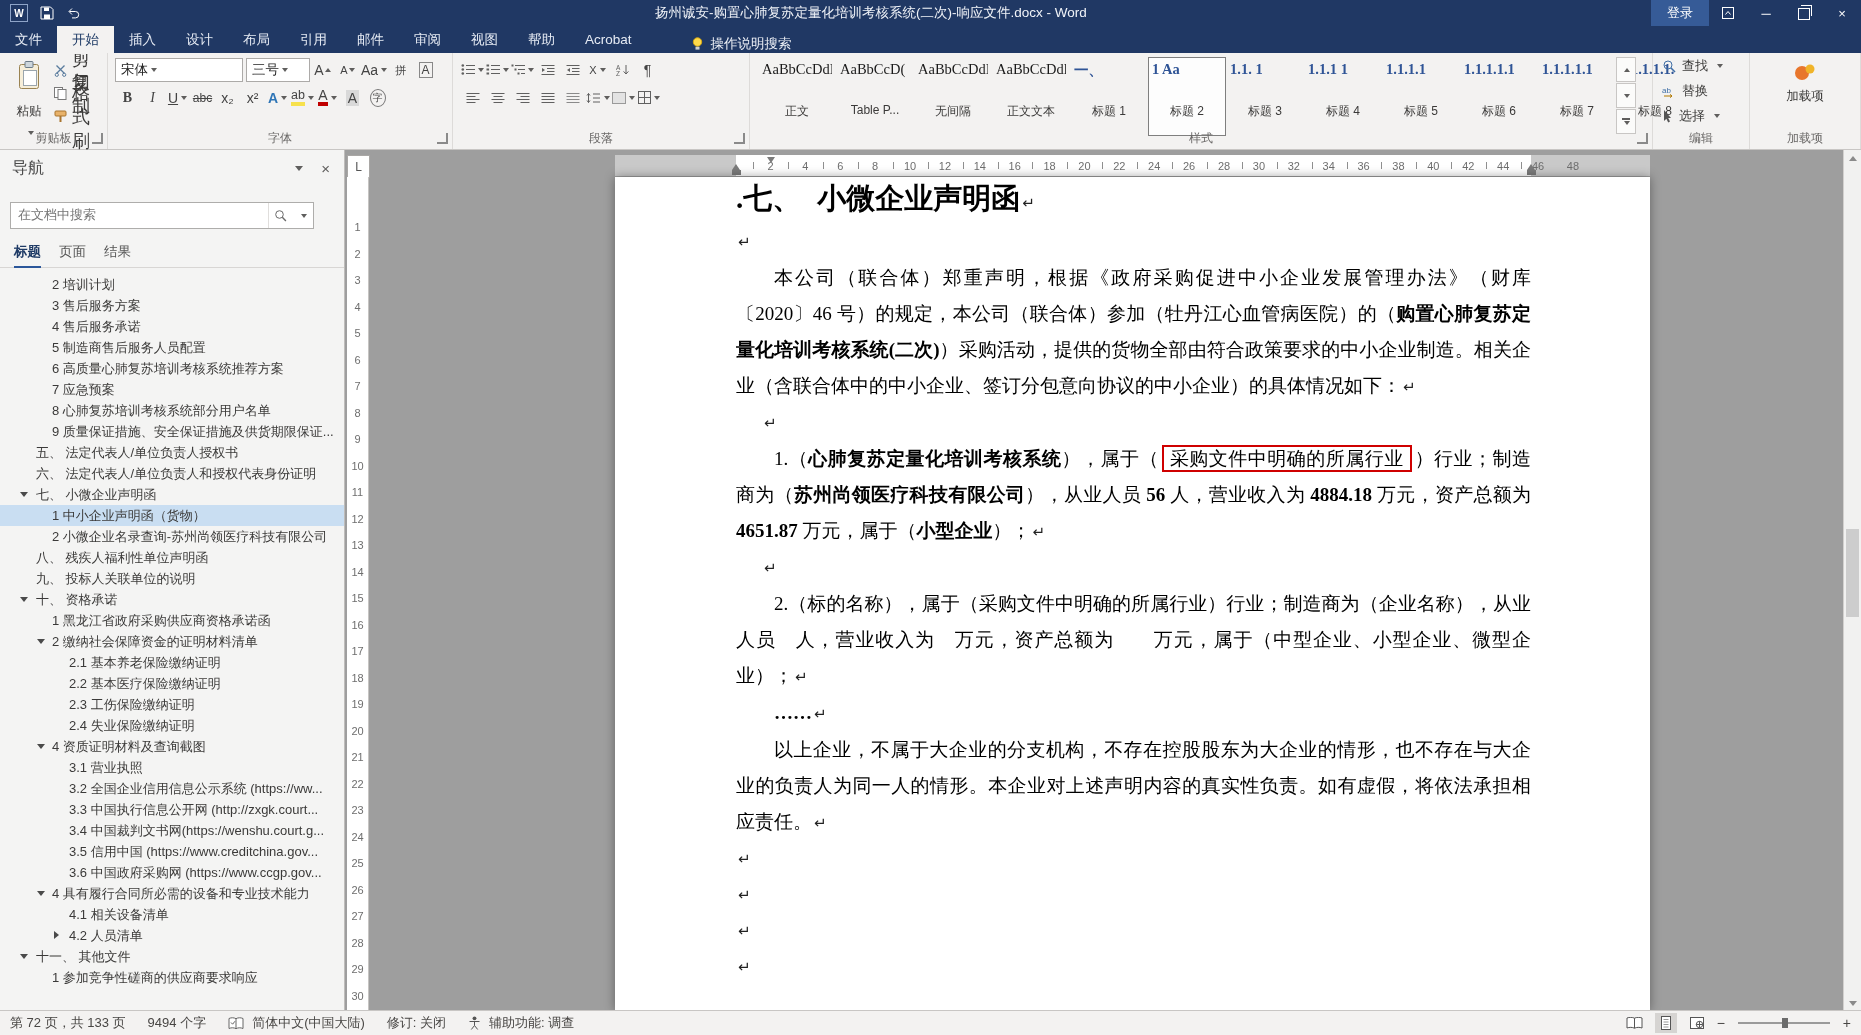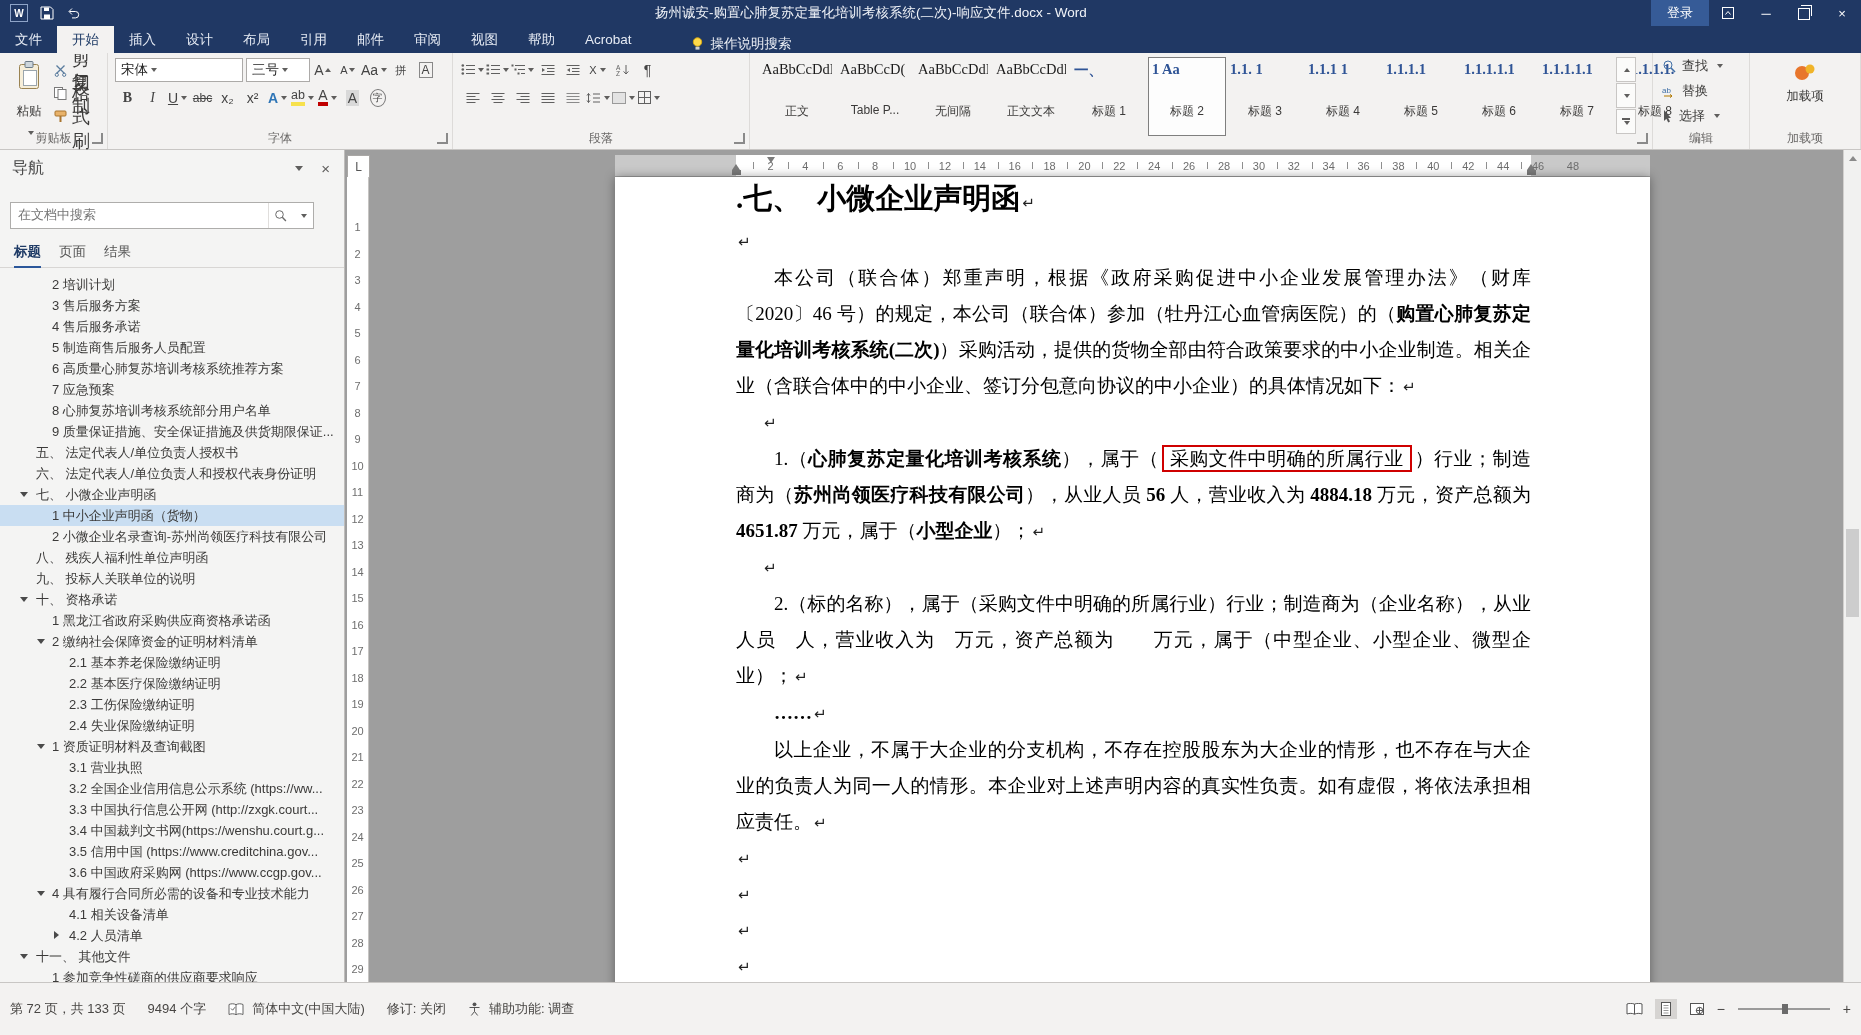--- a/index.html
+++ b/index.html
@@ -157,21 +157,21 @@
     border-left:1px solid #d2d0ce;z-index:6}
   .vs-arrow{height:16px;display:flex;align-items:center;justify-content:center}
   .vs-arrow span{width:0;height:0;border-left:4px solid transparent;border-right:4px solid transparent}
   .vs-arrow.up span{border-bottom:5px solid #8a8a8a}
   .vs-arrow.down span{border-top:5px solid #8a8a8a;}
   .vs-arrow.down{position:absolute;bottom:0;left:0;right:0}
   .vs-thumb{position:absolute;top:44%;left:2px;right:2px;height:88px;background:#cdcdcd}
   
   #statusbar{position:absolute;left:0;right:0;bottom:0;height:24px;background:#f3f2f1;
     border-top:1px solid #c8c6c4;display:flex;align-items:center;font-size:13px;color:#484644;
-    padding:14px 10px;z-index:10}
+    padding:0 10px;z-index:10}
   .sb-item{margin-right:22px;white-space:nowrap}
   .sb-ic{margin-right:8px;display:inline-flex;vertical-align:middle}
   .sb-right{margin-left:auto;display:flex;align-items:center;gap:9px}
   .viewbtn{width:22px;height:20px;display:flex;align-items:center;justify-content:center}
   .viewbtn.active{background:#d6d4d2}
   .zoomtrack{width:92px;height:2px;background:#9a9a9a;position:relative;margin:0 4px}
   .zoomnotch{position:absolute;left:50%;top:-3px;width:1px;height:8px;background:#8a8a8a}
   .zoomthumb{position:absolute;left:48%;top:-4px;width:6px;height:10px;background:#6b6b6b}
   .zoomsign{font-size:14px;color:#484644}
 </style>
@@ -545,20 +545,21 @@
           <span class="tri-up"></span>
         </div>
       <div class="gal-btn">
           <span class="tri-dn"></span>
         </div>
       <div class="gal-btn gal-more">
           <i></i>
           <span class="tri-dn"></span>
         </div>
     </div>
+    <div class="glabel">样式</div>
     <span class="launcher"></span>
   </div>
 
   <div class="rgroup g-edit">
     <div class="edit-row">
       <span>
         <svg width="14" height="14">
             <circle cx="6" cy="6" r="4" fill="none" stroke="#3f6ea5"></circle>
             <path d="M9 9l4 4" stroke="#3f6ea5" stroke-width="1.6"></path>
           </svg>
@@ -735,21 +736,21 @@
         <span class="tree-label">2.3 工伤保险缴纳证明</span>
       </div>
 
       <div class="tree-row lv3">
         
         <span class="tree-label">2.4 失业保险缴纳证明</span>
       </div>
 
       <div class="tree-row lv2 ex-open">
         <span class="tri"></span>
-        <span class="tree-label">1 资质证明材料及查询截图</span>
+        <span class="tree-label">4 资质证明材料及查询截图</span>
       </div>
 
       <div class="tree-row lv3">
         
         <span class="tree-label">3.1 营业执照</span>
       </div>
 
       <div class="tree-row lv3">
         
         <span class="tree-label">3.2 全国企业信用信息公示系统 (https://ww...</span>

